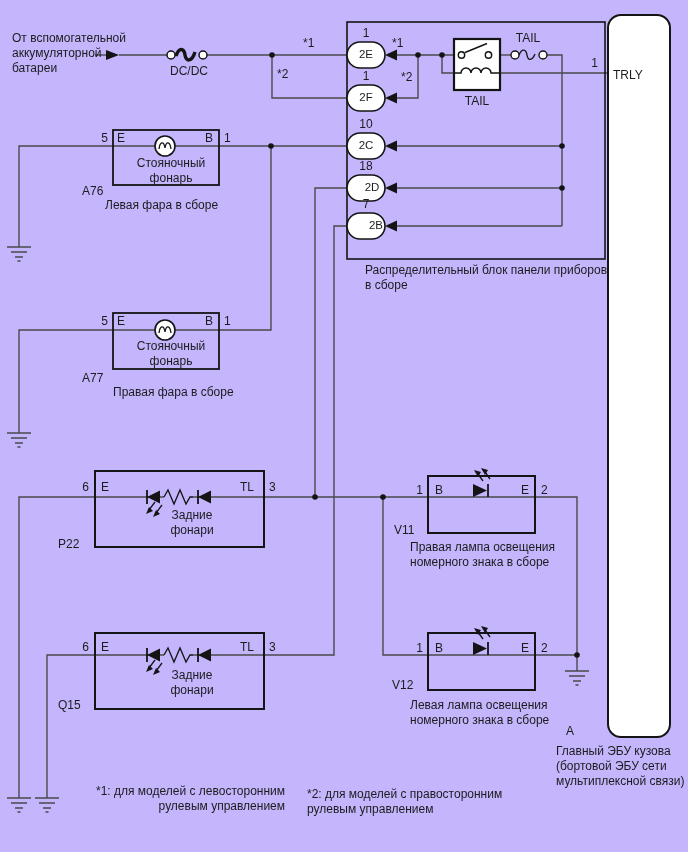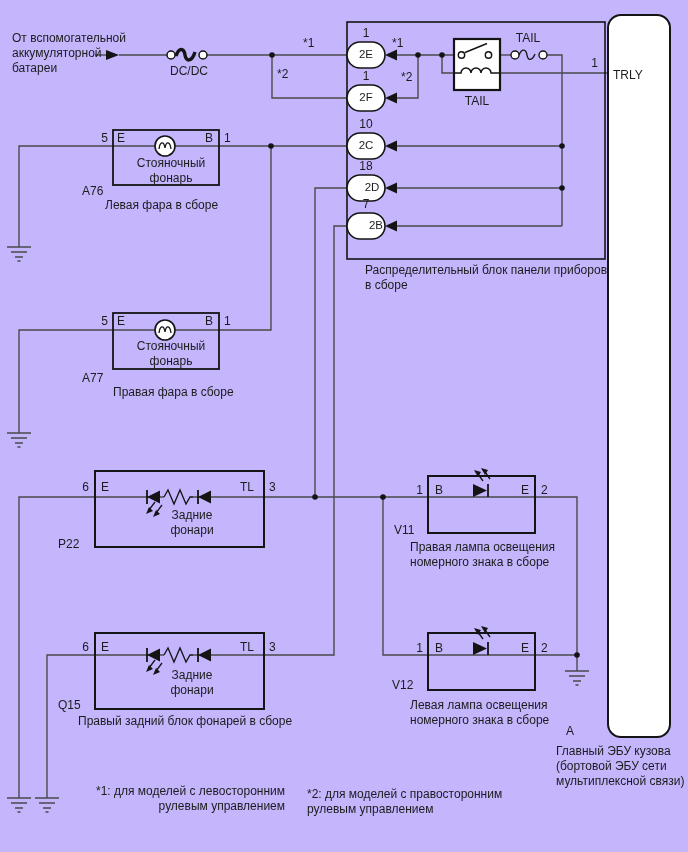--- a/index.html
+++ b/index.html
@@ -272,21 +272,20 @@
 
 <div class="lbl rgt" style="left:73px;top:640px;width:16px;">6</div>
 <div class="lbl" style="left:101px;top:640px;">E</div>
 <div class="lbl" style="left:240px;top:640px;">TL</div>
 <div class="lbl" style="left:269px;top:640px;">3</div>
 <div class="lbl ctr" style="left:152px;top:668px;width:80px;">
   <div>Задние</div>
   <div>фонари</div>
 </div>
 <div class="lbl" style="left:58px;top:698px;">Q15</div>
-<div class="lbl" style="left:78px;top:714px;">Правый задний блок фонарей в сборе</div>
 
 <div class="lbl rgt" style="left:407px;top:483px;width:16px;">1</div>
 <div class="lbl" style="left:435px;top:483px;">B</div>
 <div class="lbl" style="left:521px;top:483px;">E</div>
 <div class="lbl" style="left:541px;top:483px;">2</div>
 <div class="lbl" style="left:394px;top:523px;">V11</div>
 <div class="lbl" style="left:410px;top:540px;">
   <div>Правая лампа освещения</div>
   <div>номерного знака в сборе</div>
 </div>

